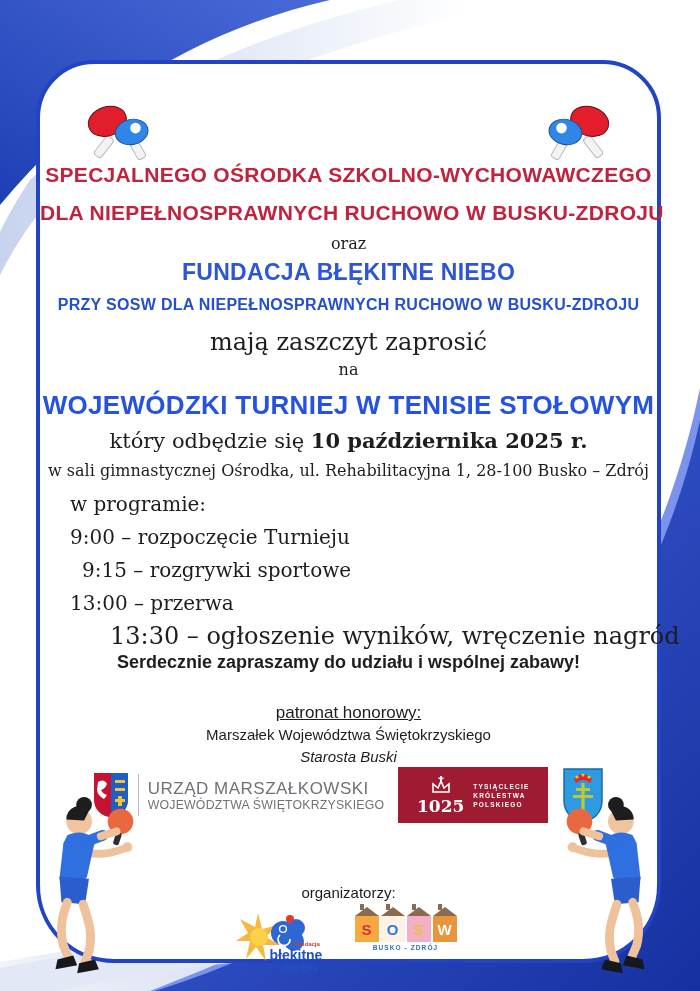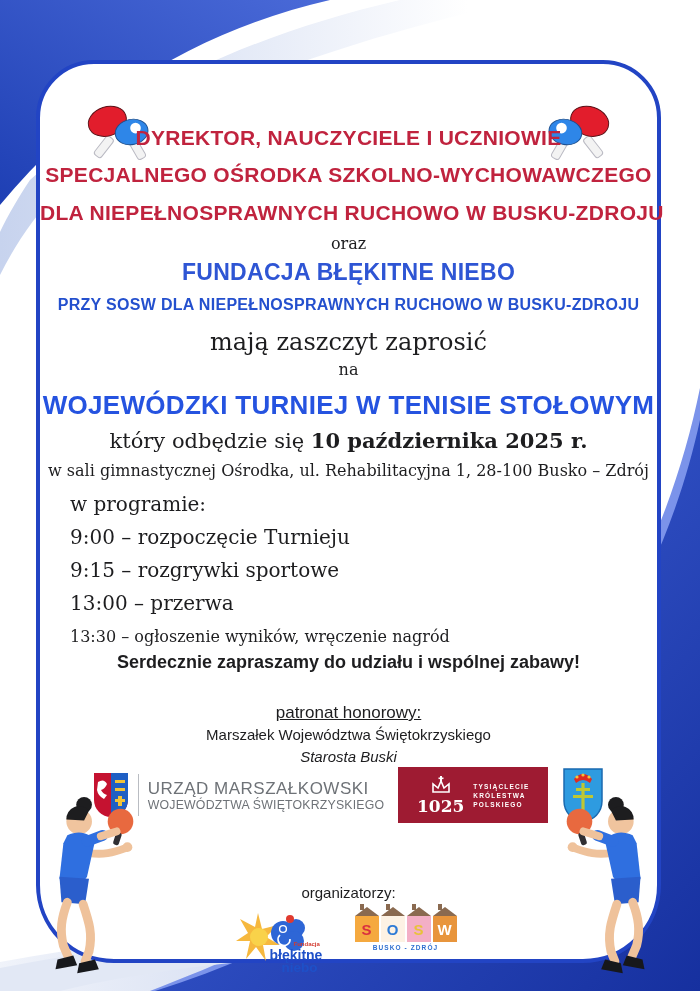--- a/index.html
+++ b/index.html
@@ -89,39 +89,38 @@
     <circle cx="57" cy="31" r="5.5" fill="#ffffff"></circle>
   </svg>
   <svg class="paddles tr" viewBox="0 0 80 68">
     <rect x="20" y="38" width="9" height="24" rx="3" fill="#f3f3f3" stroke="#b9b9c2" transform="rotate(38 24 50)"></rect>
     <ellipse cx="28" cy="24" rx="20" ry="15" fill="#e21d2c" stroke="#5a1016" stroke-width="1" transform="rotate(-18 28 24)"></ellipse>
     <rect x="54" y="42" width="9" height="22" rx="3" fill="#f3f3f3" stroke="#b9b9c2" transform="rotate(-30 58 52)"></rect>
     <ellipse cx="53" cy="35" rx="17" ry="13" fill="#2e86e8" stroke="#1b4f8f" stroke-width="1" transform="rotate(-12 53 35)"></ellipse>
     <circle cx="57" cy="31" r="5.5" fill="#ffffff"></circle>
   </svg>
 
-  <div class="abs red-h" style="top:62px;font-size:21px;">DYREKTOR, NAUCZYCIELE I UCZNIOWIE</div>
   <div class="abs red-h" style="top:99px;font-size:21px;">SPECJALNEGO OŚRODKA SZKOLNO-WYCHOWAWCZEGO</div>
   <div class="abs red-h" style="top:137px;font-size:21px;">DLA NIEPEŁNOSPRAWNYCH RUCHOWO W BUSKU-ZDROJU</div>
   <div class="abs serif" style="top:170px;font-size:16px;">oraz</div>
   <div class="abs blue-h" style="top:195px;font-size:23px;color:#2e55d4;text-align:center;">FUNDACJA BŁĘKITNE NIEBO</div>
   <div class="abs blue-h" style="top:232px;font-size:16px;">PRZY SOSW DLA NIEPEŁNOSPRAWNYCH RUCHOWO  W BUSKU-ZDROJU</div>
   <div class="abs serif" style="top:264px;font-size:24px;">mają zaszczyt zaprosić</div>
   <div class="abs serif" style="top:296px;font-size:16px;">na</div>
 
   <div class="abs blue-h" style="top:326px;font-size:26px;color:#2553e0;">WOJEWÓDZKI TURNIEJ W TENISIE STOŁOWYM</div>
   <div class="abs serif" style="top:364px;font-size:21px;"><span>który odbędzie się </span><b>10 października 2025 r.</b></div>
   <div class="abs serif" style="top:397px;font-size:16px;">w sali gimnastycznej Ośrodka, ul. Rehabilitacyjna 1, 28-100 Busko – Zdrój</div>
 
   <div class="program">
     <div class="serif" style="font-size:20px;line-height:33px;">w programie:</div>
     <div class="serif" style="font-size:20px;line-height:33px;">9:00 – rozpoczęcie Turnieju</div>
-    <div class="serif" style="font-size:20px;line-height:33px;">9:15 – rozgrywki sportowe</div>
+    <div class="serif" style="font-size:20px;line-height:33px;margin-left:12px;">9:15 – rozgrywki sportowe</div>
     <div class="serif" style="font-size:20px;line-height:33px;">13:00 – przerwa</div>
-    <div class="serif" style="font-size:16px;line-height:33px;">13:30 – ogłoszenie wyników, wręczenie nagród</div>
+    <div class="serif" style="font-size:24px;line-height:33px;margin-left:40px;">13:30 – ogłoszenie wyników, wręczenie nagród</div>
   </div>
   <div class="abs" style="top:588px;font-size:18px;font-weight:bold;color:#1d1d1f;">Serdecznie zapraszamy do udziału i wspólnej zabawy!</div>
 
   <div class="abs underline" style="top:639px;font-size:17px;color:#1d1d1f;">patronat honorowy:</div>
   <div class="abs" style="top:662px;font-size:15px;color:#1d1d1f;">Marszałek Województwa Świętokrzyskiego</div>
   <div class="abs" style="top:684px;font-size:15px;color:#1d1d1f;font-style:italic;">Starosta Buski</div>
 
   <div class="logo-row">
     <div class="marshal">
       <svg width="36" height="46" viewBox="0 0 36 46">

